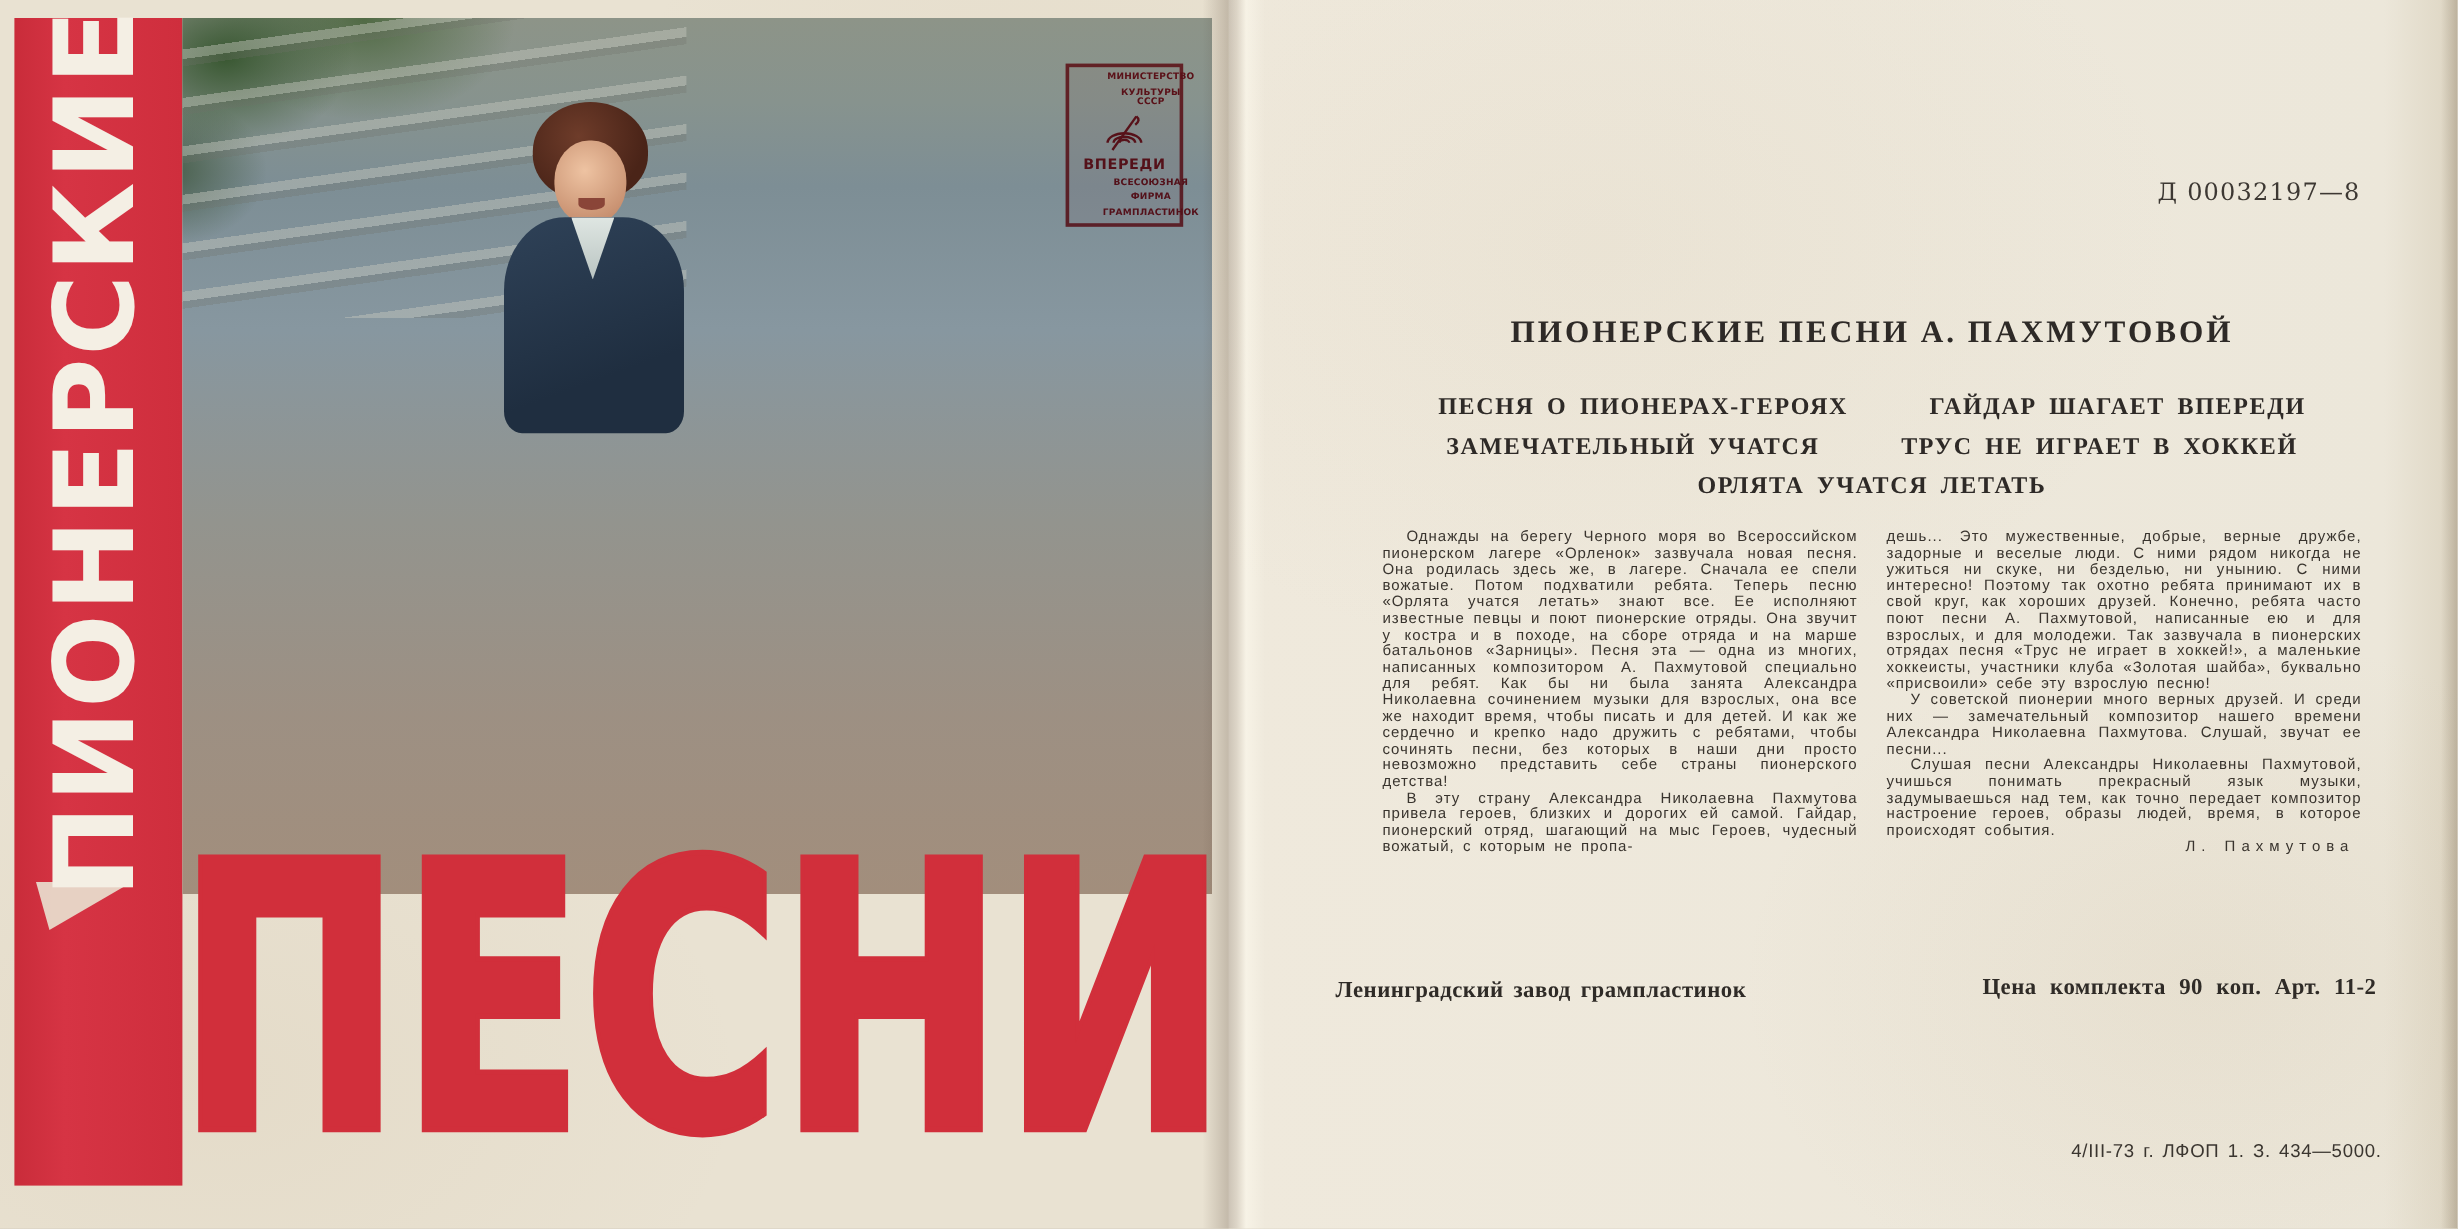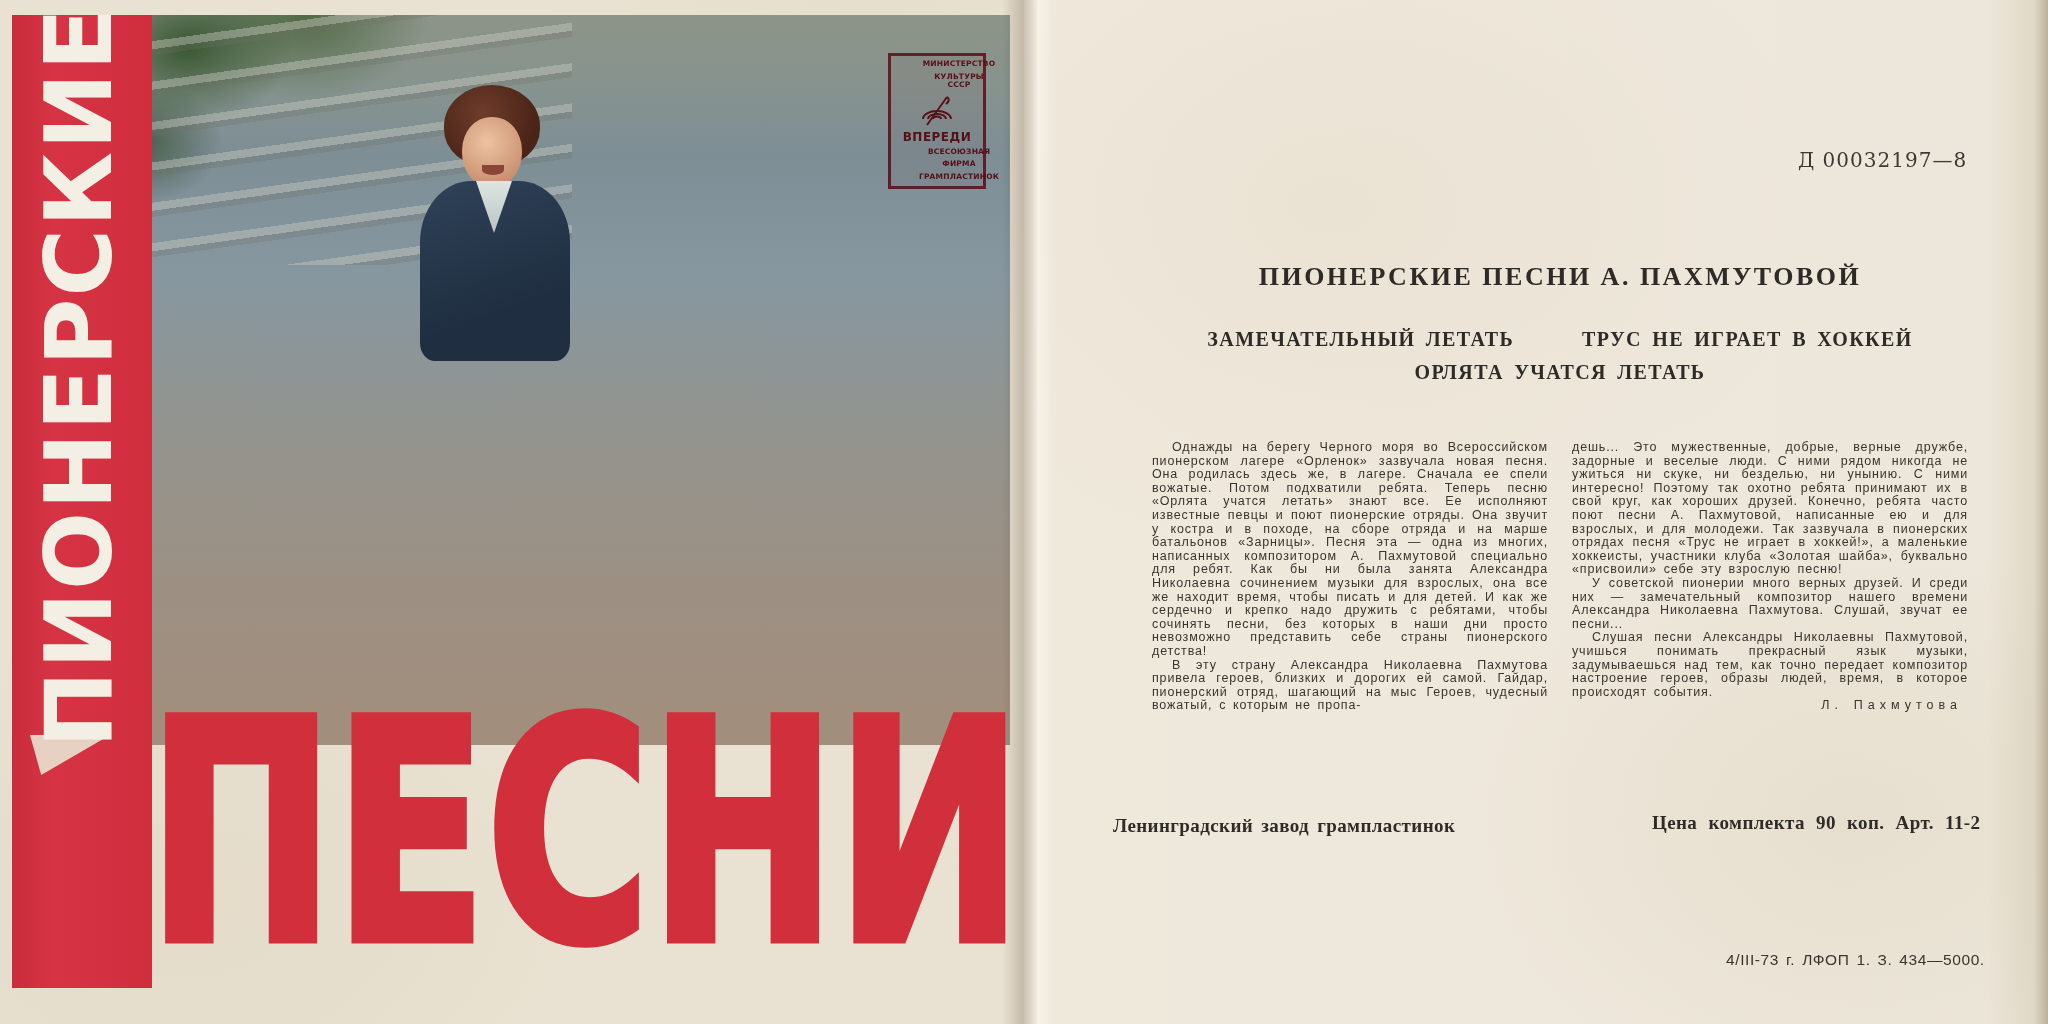--- a/index.html
+++ b/index.html
@@ -127,21 +127,25 @@
   </div>
 
   <div class="fold"></div>
 
   <div class="page-right">
     <div class="catalog">Д 00032197—8</div>
     <div class="album-title">ПИОНЕРСКИЕ ПЕСНИ А. ПАХМУТОВОЙ</div>
 
     <div class="tracks">
       <div class="track-line">
-        <span>ЗАМЕЧАТЕЛЬНЫЙ ЛЕТАТЬ</span>
+        <span>ПЕСНЯ О ПИОНЕРАХ-ГЕРОЯХ</span>
+        <span>ГАЙДАР ШАГАЕТ ВПЕРЕДИ</span>
+      </div>
+      <div class="track-line">
+        <span>ЗАМЕЧАТЕЛЬНЫЙ УЧАТСЯ</span>
         <span>ТРУС НЕ ИГРАЕТ В ХОККЕЙ</span>
       </div>
       <div class="track-line">
         <span>ОРЛЯТА УЧАТСЯ ЛЕТАТЬ</span>
       </div>
     </div>
 
     <div class="body-cols">
       <div class="col">
         <p class="ind">Однажды на берегу Черного моря во Всероссийском пионерском лагере «Орленок» зазвучала новая песня. Она родилась здесь же, в лагере. Сначала ее спели вожатые. Потом подхватили ребята. Теперь песню «Орлята учатся летать» знают все. Ее исполняют известные певцы и поют пионерские отряды. Она звучит у костра и в походе, на сборе отряда и на марше батальонов «Зарницы». Песня эта — одна из многих, написанных композитором А. Пахмутовой специально для ребят. Как бы ни была занята Александра Николаевна сочинением музыки для взрослых, она все же находит время, чтобы писать и для детей. И как же сердечно и крепко надо дружить с ребятами, чтобы сочинять песни, без которых в наши дни просто невозможно представить себе страны пионерского детства!</p>

